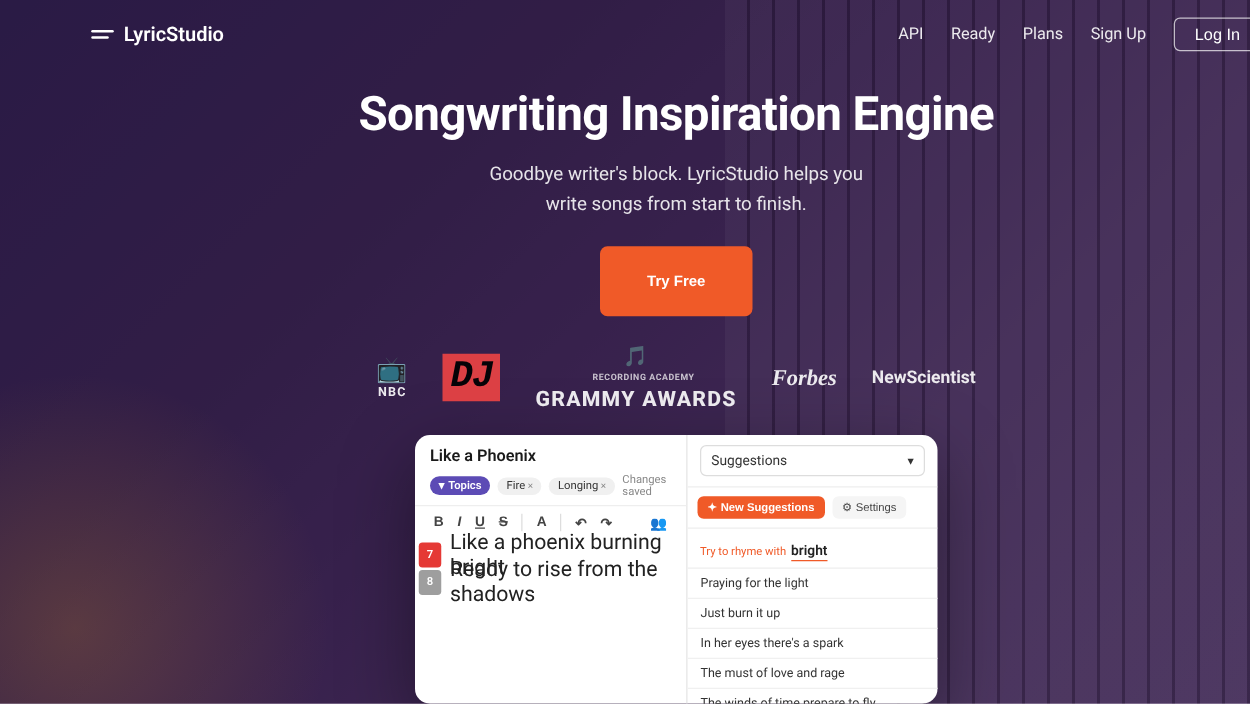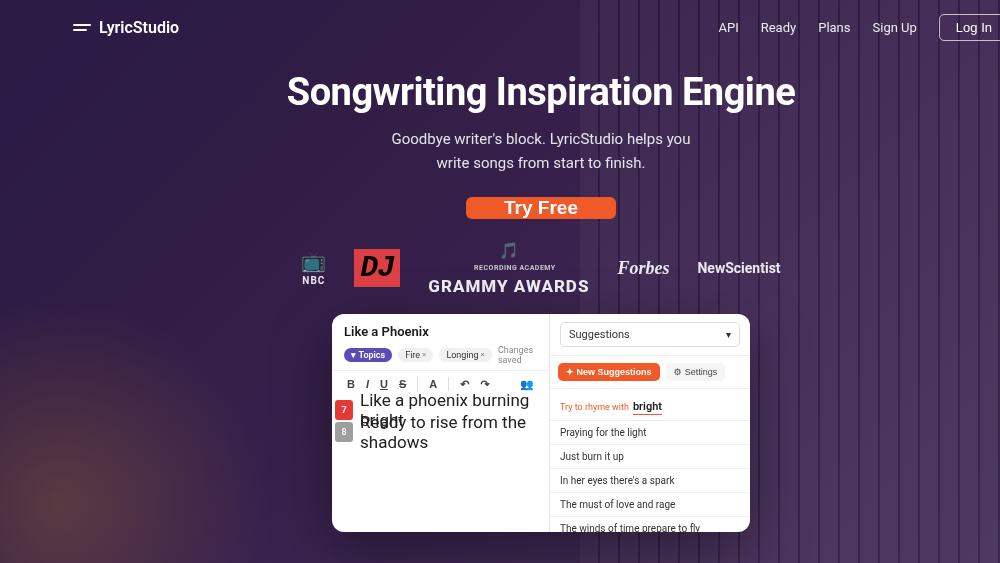--- a/index.html
+++ b/index.html
@@ -141,23 +141,23 @@
       font-size: 15px;
       margin-top: 12px;
       line-height: 1.6;
     }
 
     .btn-try-free {
       margin-top: 22px;
       background: #f05a28;
       color: white;
       border: none;
-      padding: 0 38px;
+      padding: 21px 38px;
       border-radius: 6px;
-      font-size: 19px;
+      font-size: 12px;
       font-weight: 600;
       cursor: pointer;
     }
 
     
     .logos-row {
       display: flex;
       align-items: center;
       justify-content: center;
       gap: 28px;

